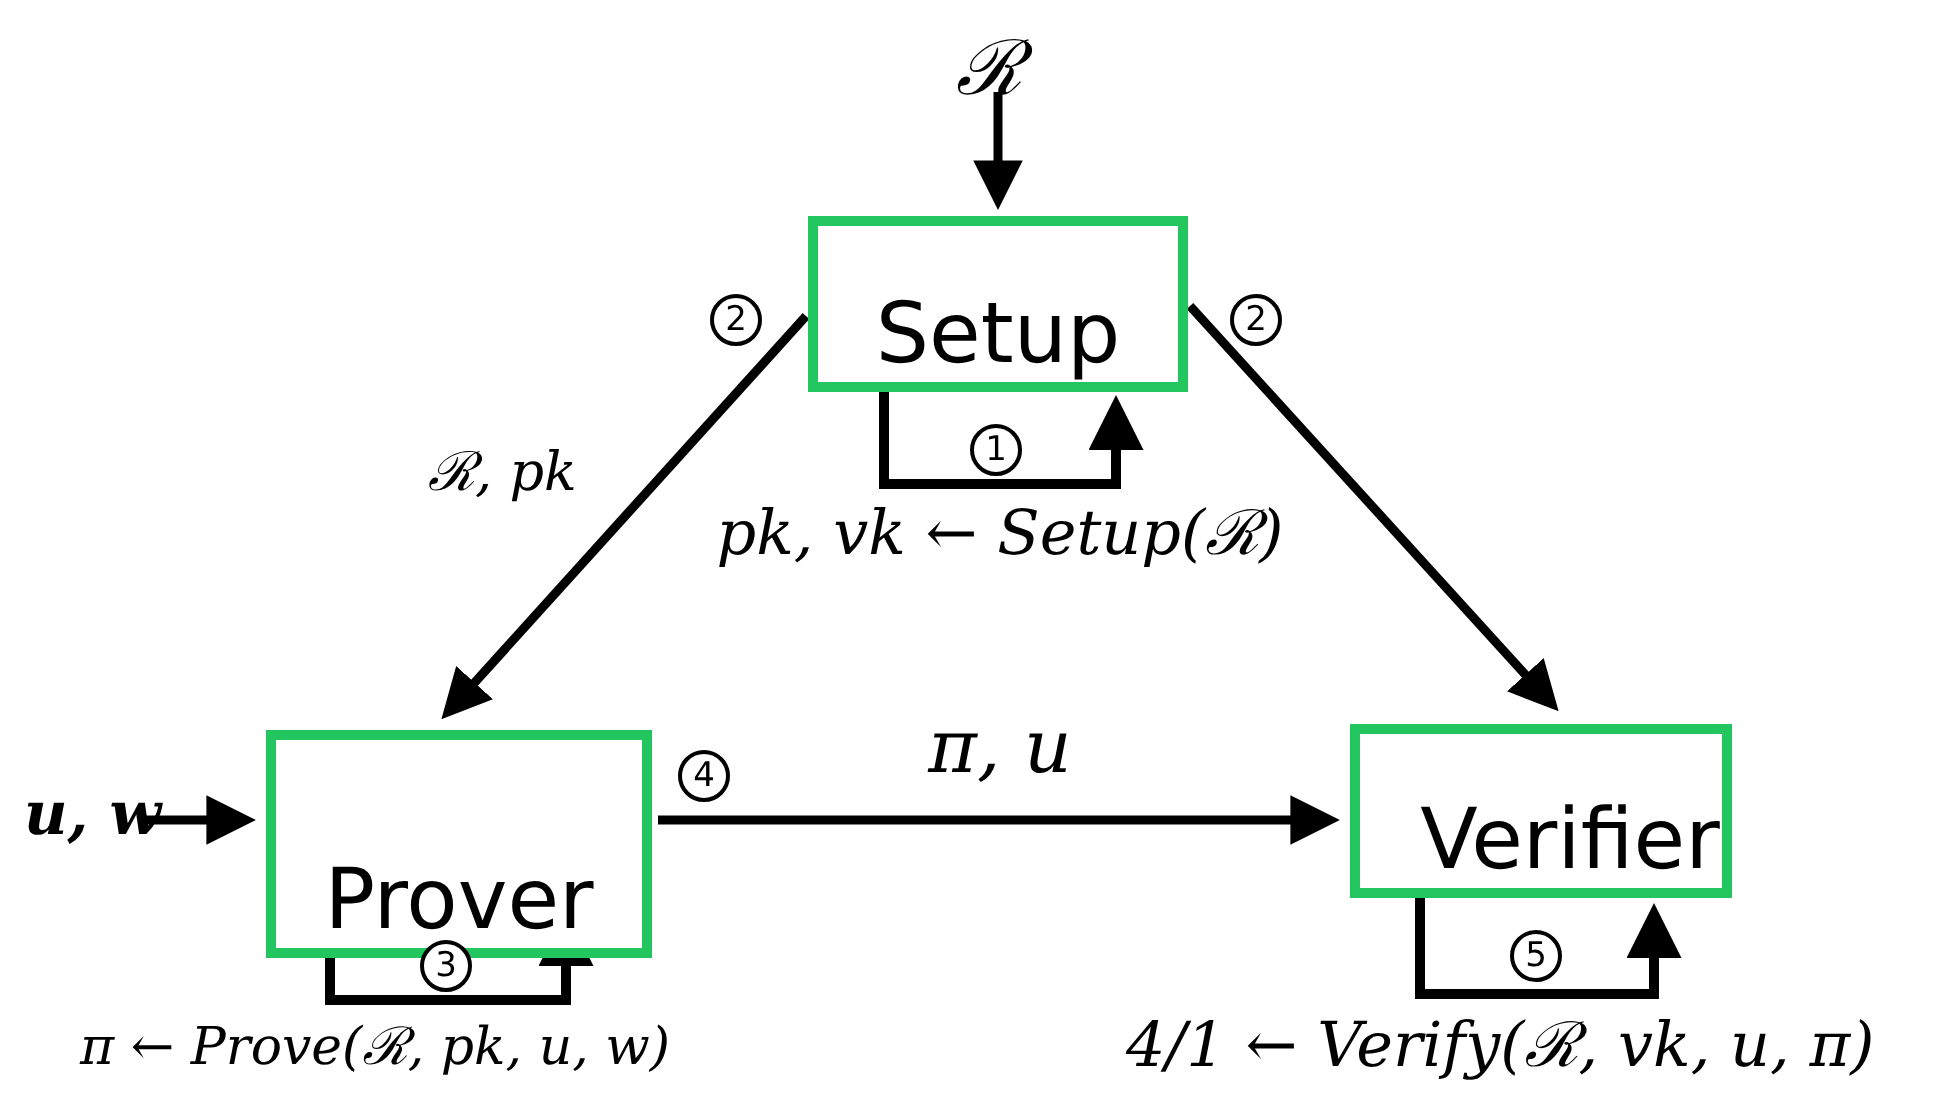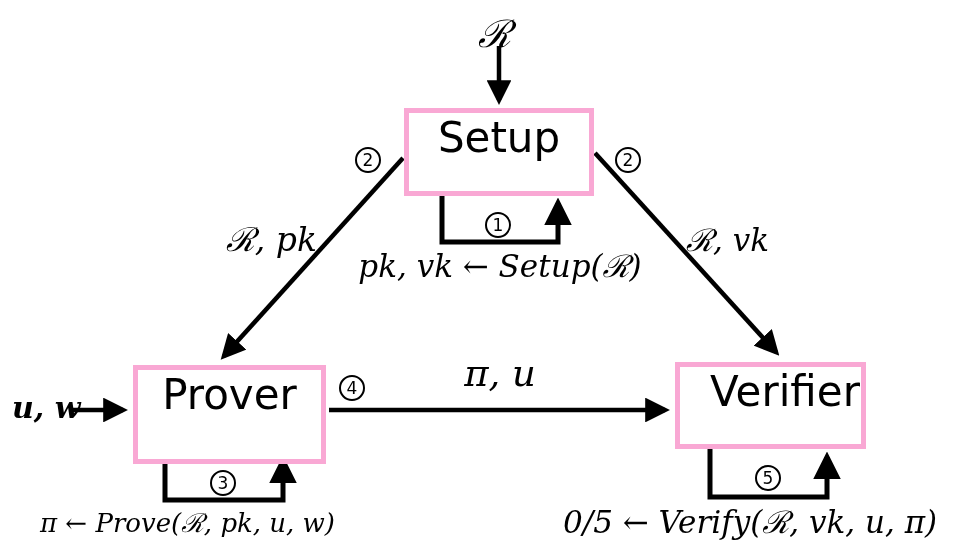--- a/index.html
+++ b/index.html
@@ -7,42 +7,42 @@
     position: relative;
     width: 980px;
     height: 559px;
     background: #ffffff;
     overflow: hidden;
     font-family: "DejaVu Sans", sans-serif;
   }
   .arrows-svg { position: absolute; left: 0; top: 0; width: 980px; height: 559px; }
   .node {
     position: absolute;
-    border: 5px solid #f9a8d4;
+    border: 5px solid #22c55e;
     background: #fff;
     display: flex;
-    align-items: flex-start;
+    align-items: flex-end;
     justify-content: center;
     font-family: "DejaVu Sans", sans-serif;
     font-size: 42px;
     color: #000;
     box-sizing: border-box;
   }
   .node-setup   { left: 404px; top: 108px; width: 190px; height: 88px; }
-  .node-prover  { left: 133px; top: 365px; width: 193px; height: 99px; }
+  .node-prover  { left: 133px; top: 365px; width: 193px; height: 114px; }
   .node-verifier{ left: 675px; top: 362px; width: 191px; height: 87px; padding-left: 29px; }
   .math {
     position: absolute;
     font-family: "DejaVu Serif", serif;
     font-style: italic;
     color: #000;
     white-space: nowrap;
   }
   .lbl-relation     { left: 478px; top: 6px;  font-size: 38px; }
-  .lbl-r-pk         { left: 226px; top: 216px; font-size: 33px; }
+  .lbl-r-pk         { left: 214px; top: 216px; font-size: 27px; }
   .lbl-r-vk         { left: 686px; top: 218px; font-size: 31px; }
   .lbl-setup-loop   { left: 500px; top: 244px; font-size: 31px; transform: translateX(-50%); }
   .lbl-uw           { left: 12px;  top: 390px; font-size: 30px; font-weight: bold; }
   .lbl-pi-u         { left: 500px; top: 352px; font-size: 37px; transform: translateX(-50%); }
   .lbl-prover-loop  { left: 40px;  top: 504px; font-size: 26px; }
   .lbl-verifier-loop{ left: 563px; top: 500px; font-size: 31px; }
   .step-badge {
     position: absolute;
     width: 26px; height: 26px;
     border: 2px solid #000;
@@ -98,26 +98,25 @@
   </div>
   <div class="node node-prover">
     <span>Prover</span>
   </div>
   <div class="node node-verifier">
     <span>Verifier</span>
   </div>
 
   <div class="math lbl-relation">ℛ</div>
   <div class="math lbl-r-pk">ℛ, pk</div>
-  <div class="math lbl-r-vk">ℛ, vk</div>
   <div class="math lbl-setup-loop">pk, vk ← Setup(ℛ)</div>
   <div class="math lbl-uw">u, w</div>
   <div class="math lbl-pi-u">π, u</div>
   <div class="math lbl-prover-loop">π ← Prove(ℛ, pk, u, w)</div>
-  <div class="math lbl-verifier-loop">0/5 ← Verify(ℛ, vk, u, π)</div>
+  <div class="math lbl-verifier-loop">4/1 ← Verify(ℛ, vk, u, π)</div>
 
   <div class="step-badge badge-1">
     <span>1</span>
   </div>
   <div class="step-badge badge-2a">
     <span>2</span>
   </div>
   <div class="step-badge badge-2b">
     <span>2</span>
   </div>

